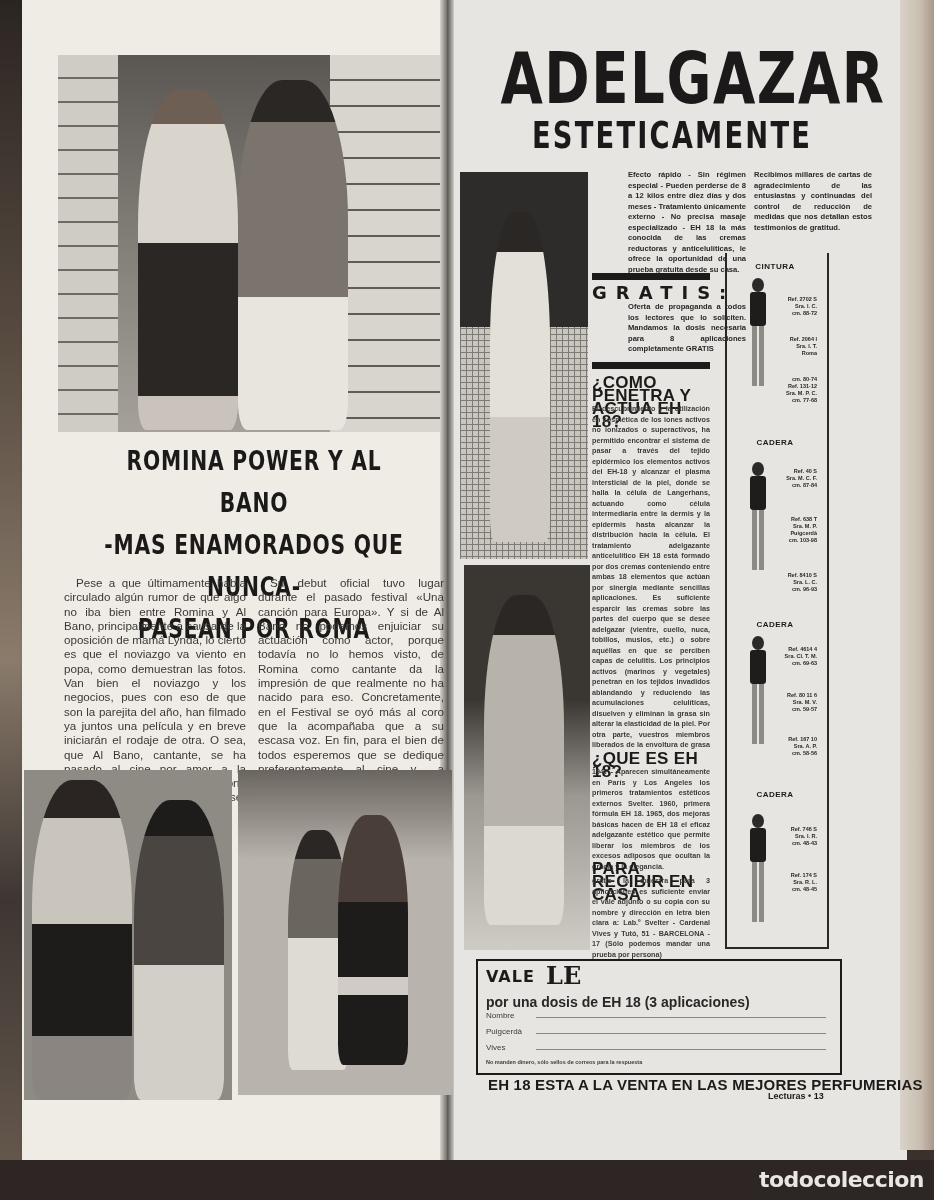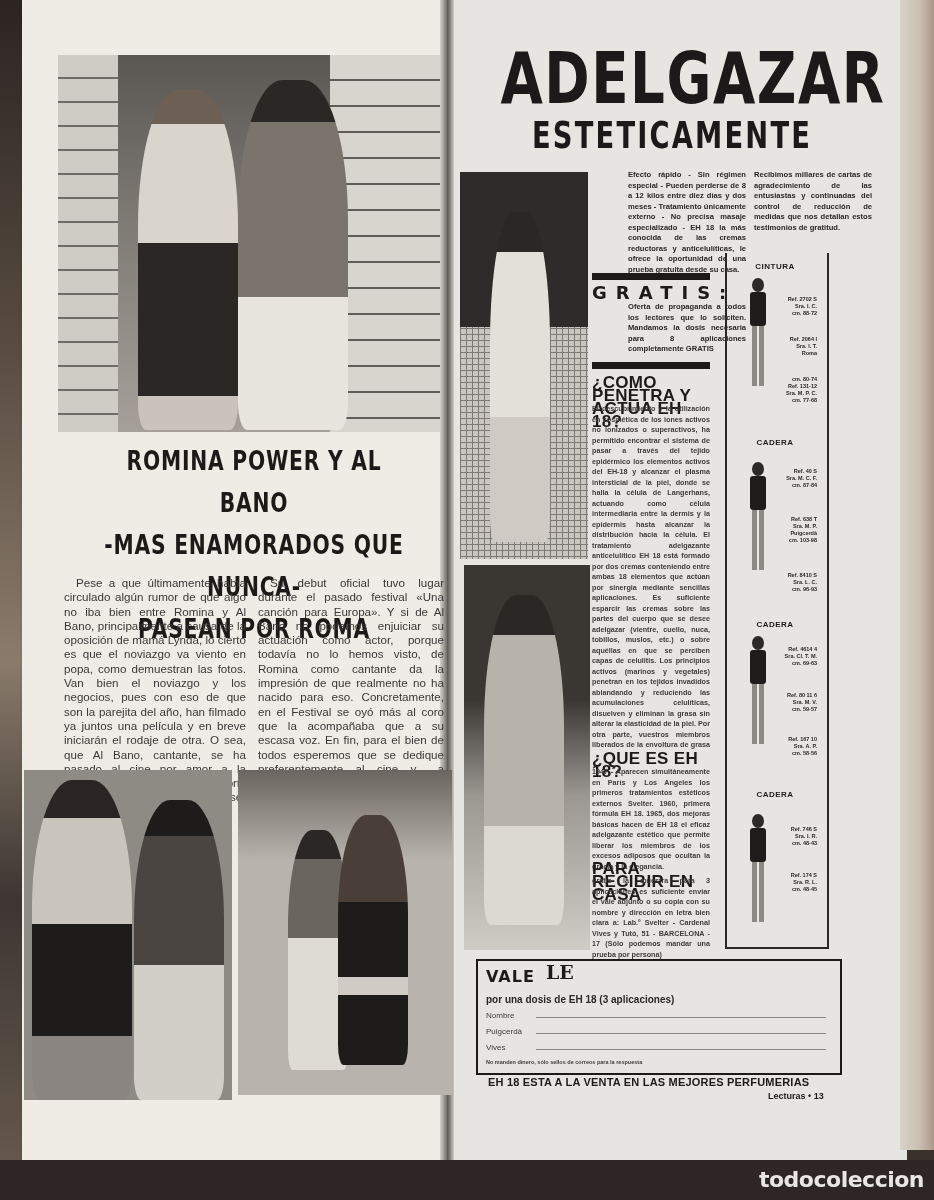--- a/index.html
+++ b/index.html
@@ -89,28 +89,28 @@
   .zone-fig .legs { position:absolute; left:7px; top:48px; width:12px; height:60px;
     background:linear-gradient(90deg,#8d8985 0 45%,transparent 45% 55%,#8d8985 55%); }
   .ref { position:absolute; right:6px; width:44px; font-size:5.5px; line-height:7px;
     font-weight:bold; color:#2a2827; text-align:right; }
 
   
   .coupon { position:absolute; left:476px; top:959px; width:362px; height:112px;
     border:2px solid #1d1b1a; }
   .coupon-title { position:absolute; left:8px; top:6px; font-weight:bold; font-size:16px;
     color:#1d1b1a; letter-spacing:1px; font-family:"DejaVu Sans", sans-serif; }
-  .coupon-hand { position:absolute; left:68px; top:0px; font-weight:bold; font-size:19px;
+  .coupon-hand { position:absolute; left:68px; top:0px; font-weight:bold; font-size:24px;
     color:#1d1b1a; font-family:"DejaVu Serif", serif; }
-  .coupon-sub { position:absolute; left:8px; top:33px; font-weight:bold; font-size:10px; color:#2a2827; }
+  .coupon-sub { position:absolute; left:8px; top:33px; font-weight:bold; font-size:14px; color:#2a2827; }
   .coupon-field { position:absolute; left:8px; font-size:8px; color:#3e3c3a; width:340px; }
   .coupon-field .line { position:absolute; left:50px; right:0; bottom:2px; border-bottom:1px solid #8a8784; }
   .coupon-note { position:absolute; left:8px; top:98px; font-size:5.5px; font-weight:bold; color:#3e3c3a; }
 
-  .tagline { position:absolute; left:488px; top:1076px; font-weight:bold; font-size:11px;
+  .tagline { position:absolute; left:488px; top:1076px; font-weight:bold; font-size:15px;
     color:#1d1b1a; letter-spacing:0.2px; }
   .folio { position:absolute; left:768px; top:1091px; font-weight:bold; font-size:9px; color:#1d1b1a; }
 </style>
 </head>
 <body>
 
 <div class="bg-left-strip"></div>
 <div class="page-left"></div>
 <div class="page-right"></div>
 <div class="gutter"></div>

